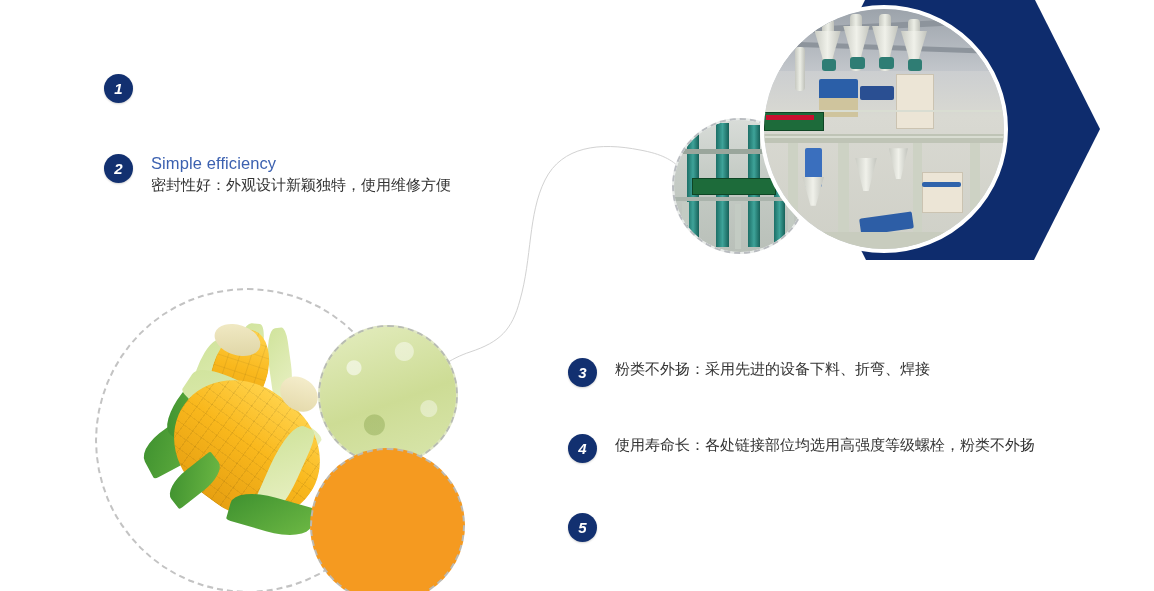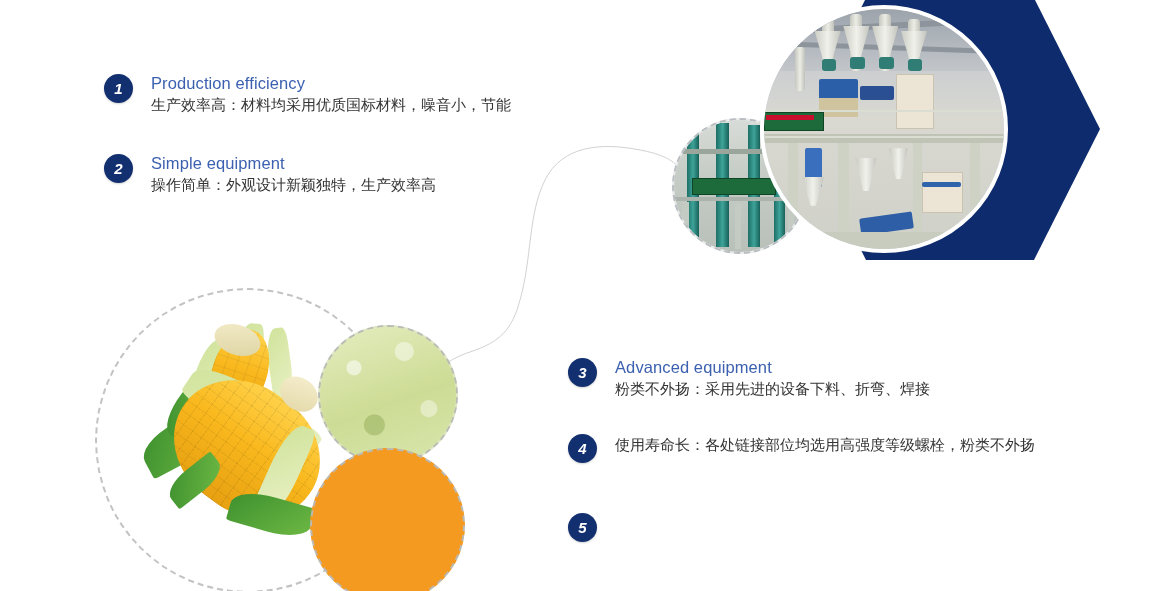--- a/index.html
+++ b/index.html
@@ -314,38 +314,33 @@
   <div class="circle-paste">
     <div class="paste-tex"></div>
   </div>
 
   <div class="circle-kernels">
     <div class="kernel-tex"></div>
   </div>
 
   <div class="feature-item" style="left:104px;top:73px;">
     <div class="feature-num">1</div>
-    <div class="feature-text">
-      <div class="feature-title">Production efficiency</div>
-      <div class="feature-desc">生产效率高：材料均采用优质国标材料，噪音小，节能</div>
-    </div>
   </div>
 
   <div class="feature-item" style="left:104px;top:153px;">
     <div class="feature-num">2</div>
     <div class="feature-text">
-      <div class="feature-title">Simple equipment</div>
-      <div class="feature-desc">操作简单：外观设计新颖独特，生产效率高</div>
+      <div class="feature-title">Simple efficiency</div>
+      <div class="feature-desc">密封性好：外观设计新颖独特，使用维修方便</div>
     </div>
   </div>
 
   <div class="feature-item" style="left:568px;top:357px;">
     <div class="feature-num">3</div>
     <div class="feature-text">
-      <div class="feature-title">Advanced equipment</div>
       <div class="feature-desc">粉类不外扬：采用先进的设备下料、折弯、焊接</div>
     </div>
   </div>
 
   <div class="feature-item" style="left:568px;top:433px;">
     <div class="feature-num">4</div>
     <div class="feature-text">
       <div class="feature-desc">使用寿命长：各处链接部位均选用高强度等级螺栓，粉类不外扬</div>
     </div>
   </div>

